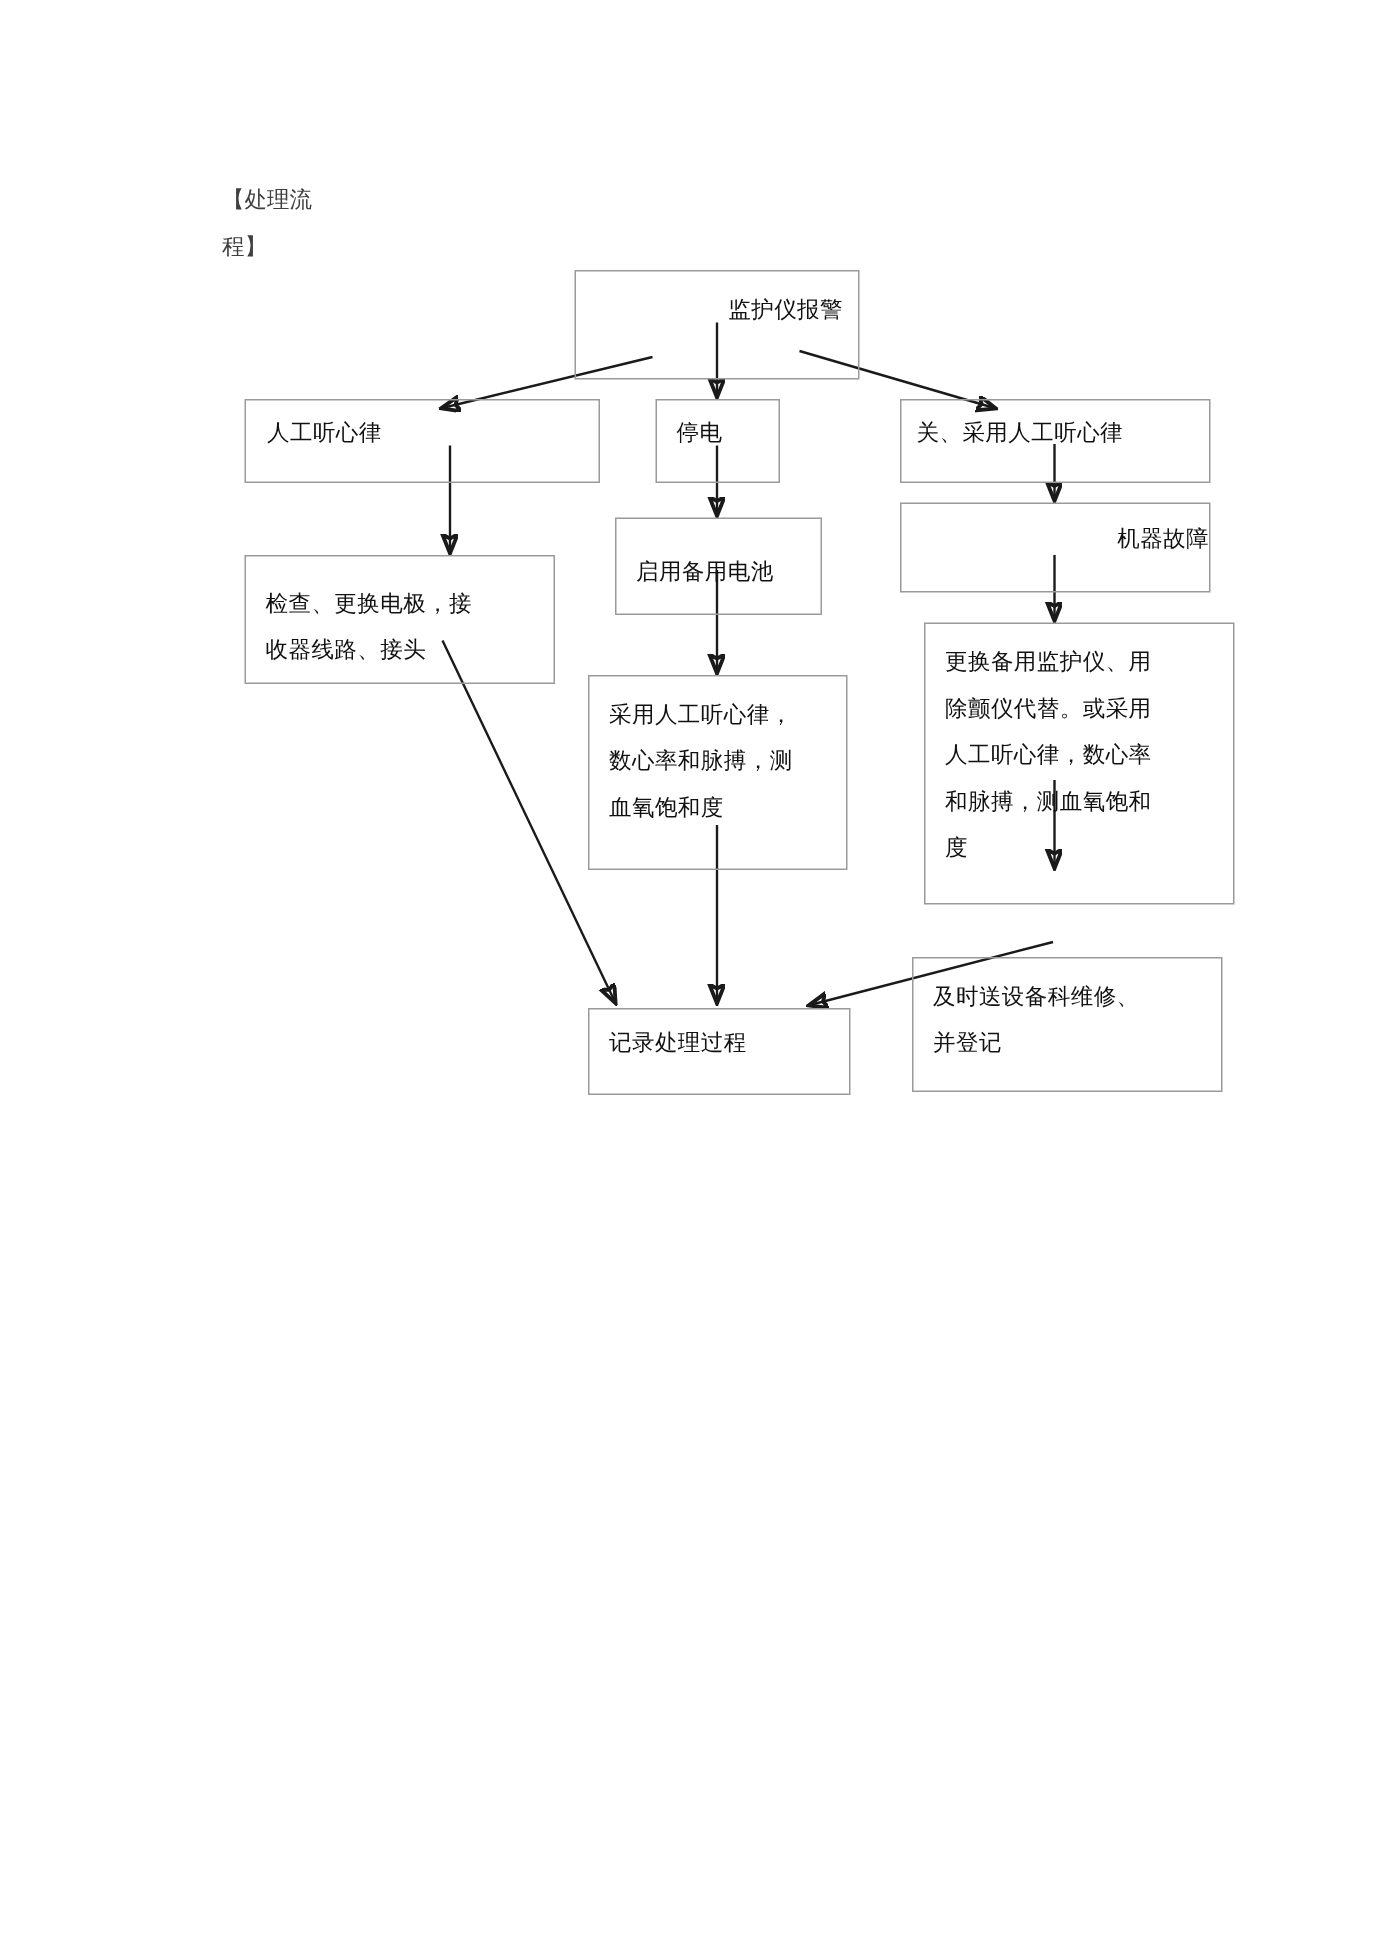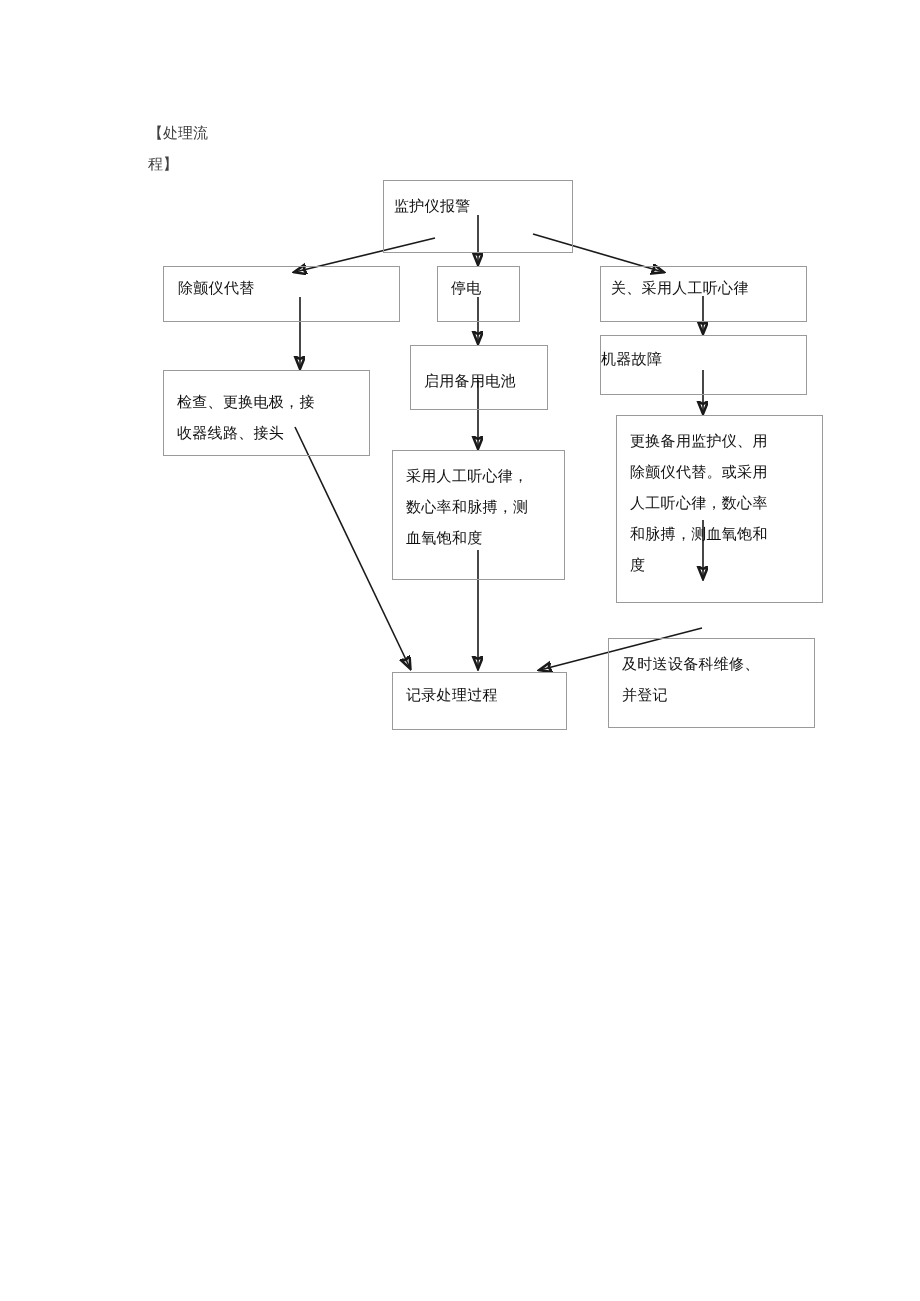--- a/index.html
+++ b/index.html
@@ -33,21 +33,21 @@
   .flow-node .node-text {
     display: block;
     width: 100%;
     font-size: 15px;
     line-height: 31px;
     color: #111111;
     white-space: pre-line;
     letter-spacing: 0.3px;
   }
   .align-left .node-text { text-align: left; }
-  .align-center .node-text { text-align: left; }
+  .align-center .node-text { text-align: right; }
 
   #page-title {
     position: absolute;
     left: 148px;
     top: 118px;
     width: 84px;
     font-size: 15px;
     line-height: 31px;
     color: #404040;
     z-index: 3;
@@ -105,21 +105,21 @@
     <line x1="703" y1="520" x2="703" y2="578" marker-end="url(#arrowhead)"></line>
 
     <line x1="702" y1="628" x2="540" y2="670" marker-end="url(#arrowhead)"></line>
   </svg>
 
   <div class="flow-node align-center" style="left:383px; top:180px; width:190px; height:73px; padding:10px 10px 0 10px;">
     <span class="node-text">监护仪报警</span>
   </div>
 
   <div class="flow-node align-left" style="left:163px; top:266px; width:237px; height:56px; padding:6px 8px 0 14px;">
-    <span class="node-text">除颤仪代替</span>
+    <span class="node-text">人工听心律</span>
   </div>
 
   <div class="flow-node align-left" style="left:437px; top:266px; width:83px; height:56px; padding:6px 6px 0 13px;">
     <span class="node-text">停电</span>
   </div>
 
   <div class="flow-node align-left" style="left:600px; top:266px; width:207px; height:56px; padding:6px 6px 0 10px;">
     <span class="node-text">关、采用人工听心律</span>
   </div>
 

